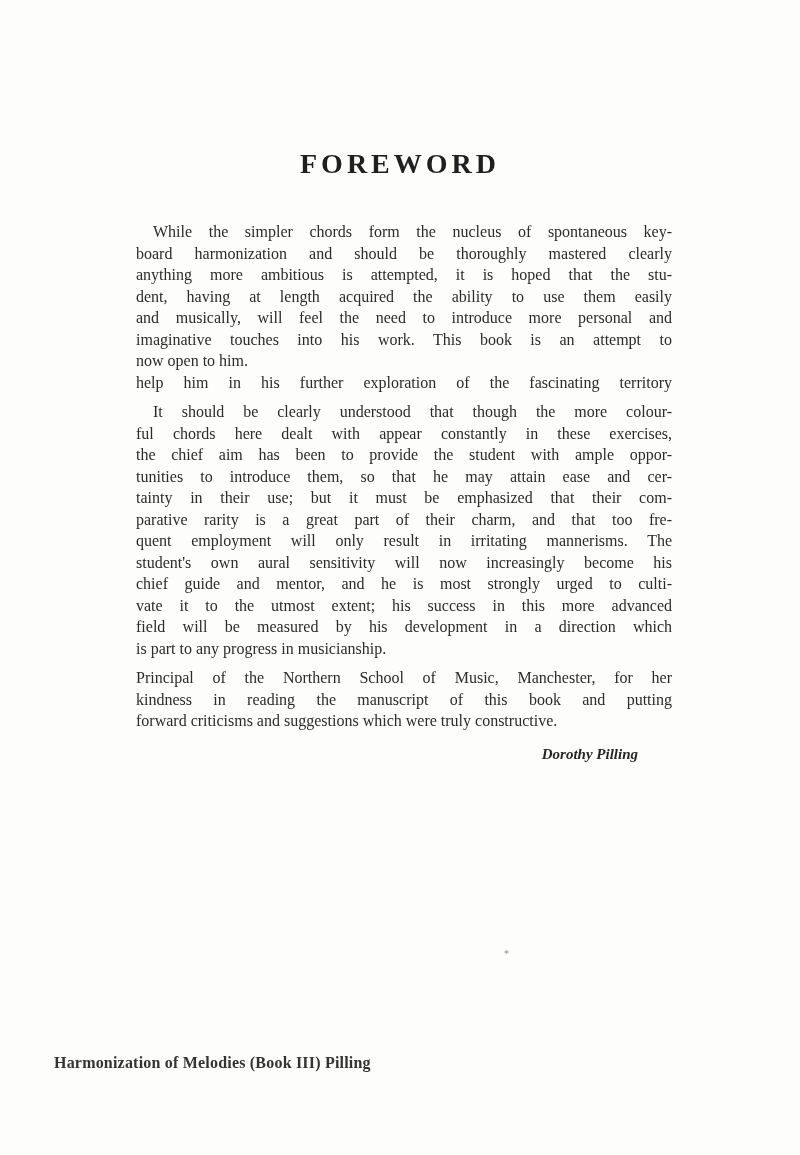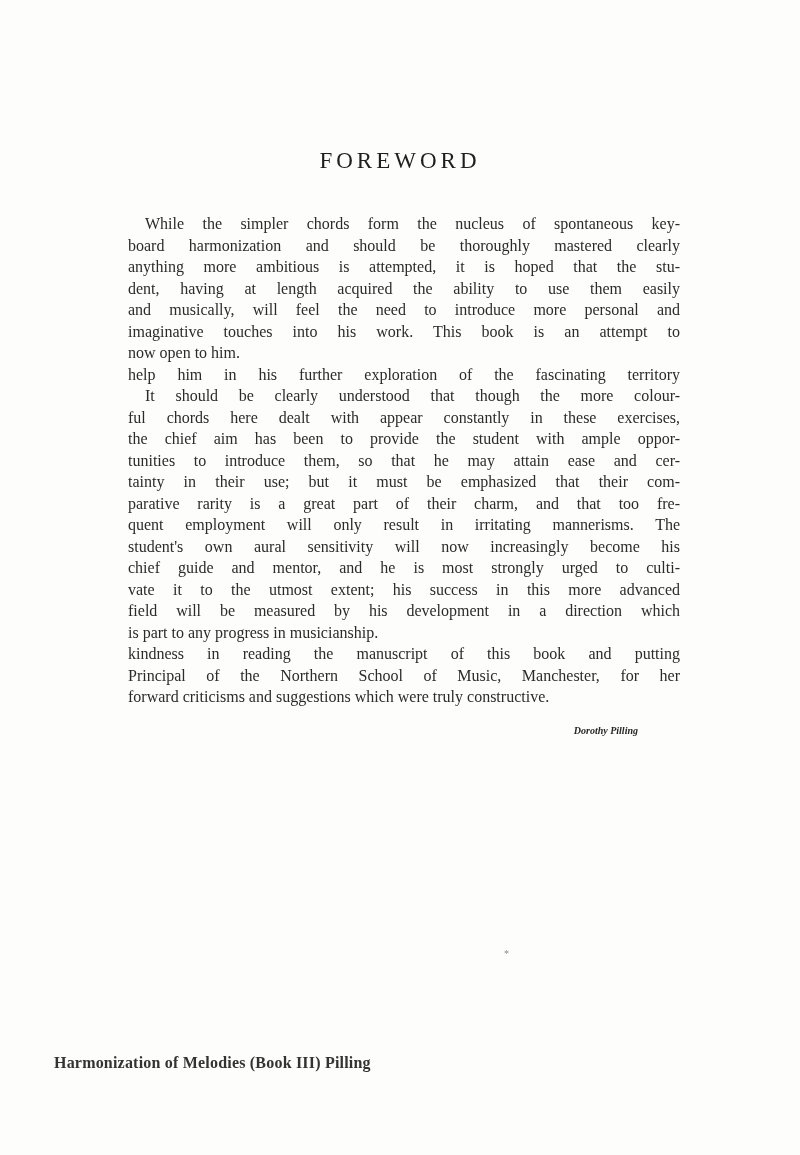--- a/index.html
+++ b/index.html
@@ -15,56 +15,56 @@
     overflow: hidden;
     font-family: "Liberation Serif", "DejaVu Serif", serif;
     color: #2c2c2c;
   }
   .title {
     position: absolute;
     top: 148px;
     left: 0;
     width: 100%;
     text-align: center;
-    font-size: 23px;
-    font-weight: normal;
+    font-size: 28px;
+    font-weight: bold;
     letter-spacing: 4px;
     color: #1f1f1f;
   }
   .textblock {
     position: absolute;
     top: 213px;
     left: 128px;
     width: 552px;
     font-size: 16px;
     line-height: 21.5px;
   }
   .para {
-    margin: 0;
+    margin: 8px;
   }
   .line {
     text-align: justify;
     text-align-last: justify;
     text-justify: inter-word;
     white-space: normal;
     color: #2b2b2b;
   }
   .line.first {
     text-indent: 17px;
   }
   .line.last {
     text-align-last: left;
   }
   .signature {
     margin-top: 12px;
     padding-right: 42px;
     text-align: right;
     font-style: italic;
     font-weight: bold;
-    font-size: 10px;
+    font-size: 15px;
     color: #262626;
   }
   .speck {
     position: absolute;
     top: 948px;
     left: 504px;
     font-size: 10px;
     color: #8a8a88;
   }
   .footer {
@@ -103,22 +103,22 @@
           <div class="line">tainty in their use; but it must be emphasized that their com-</div>
           <div class="line">parative rarity is a great part of their charm, and that too fre-</div>
           <div class="line">quent employment will only result in irritating mannerisms. The</div>
           <div class="line">student's own aural sensitivity will now increasingly become his</div>
           <div class="line">chief guide and mentor, and he is most strongly urged to culti-</div>
           <div class="line">vate it to the utmost extent; his success in this more advanced</div>
           <div class="line">field will be measured by his development in a direction which</div>
           <div class="line last">is part to any progress in musicianship.</div>
         </div>
         <div class="para">
+          <div class="line">Principal of the Northern School of Music, Manchester, for her</div>
           <div class="line">kindness in reading the manuscript of this book and putting</div>
-          <div class="line">Principal of the Northern School of Music, Manchester, for her</div>
           <div class="line last">forward criticisms and suggestions which were truly constructive.</div>
         </div>
       </div>
     <div class="signature">Dorothy Pilling</div>
   </div>
 
   <div class="speck">*</div>
 
   <div class="footer">Harmonization of Melodies (Book III) Pilling</div>
 </div>

